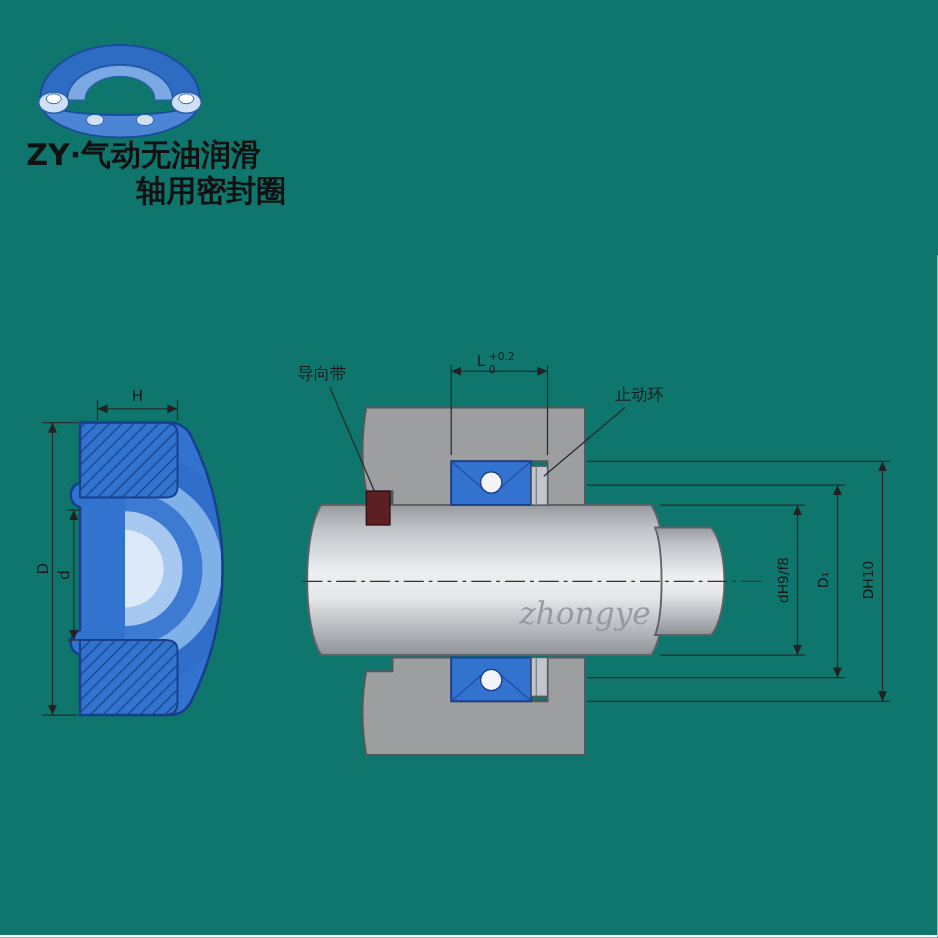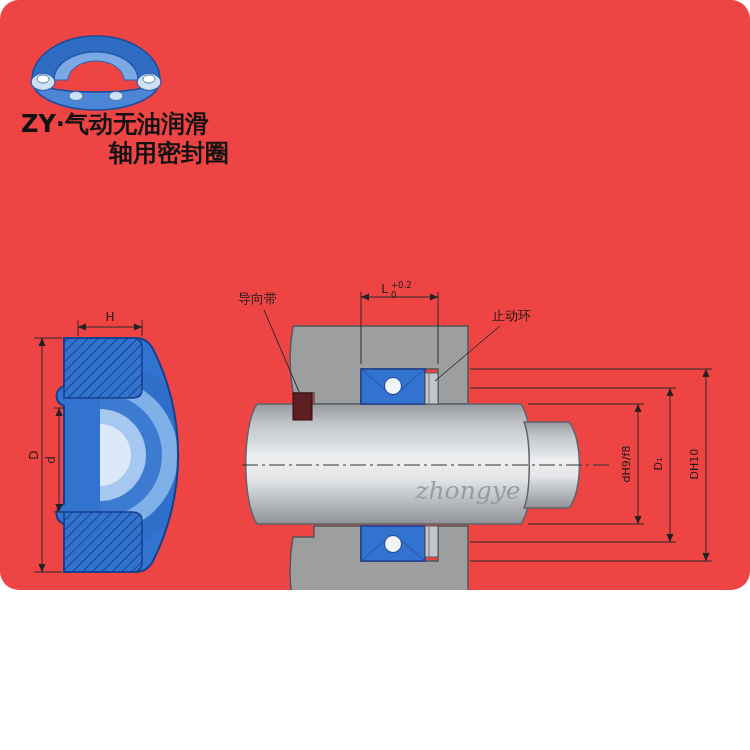--- a/index.html
+++ b/index.html
@@ -1,23 +1,22 @@
 <!DOCTYPE html>
 <html><head>
 <meta charset="utf-8">
 <style>
   html, body { margin: 0; padding: 0; background: #ffffff; }
   .page {
     position: relative;
     width: 750px;
-    height: 590px;
-    background: #ef4444;
+    height: 748px;
+    background: #0f766e;
     overflow: hidden;
     font-family: "DejaVu Sans", "Liberation Sans", sans-serif;
-    border-radius: 19px;
   }
   svg { display: block; }
   text {
     font-family: "DejaVu Sans", "Liberation Sans", sans-serif;
     fill: #1a1a1a;
   }
   .title-text {
     font-size: 24px;
     font-weight: 700;
     fill: #111111;

